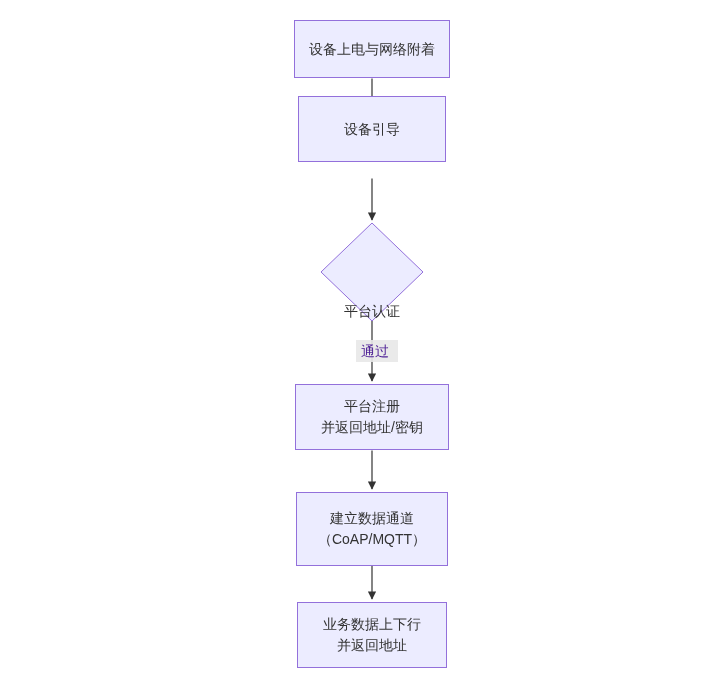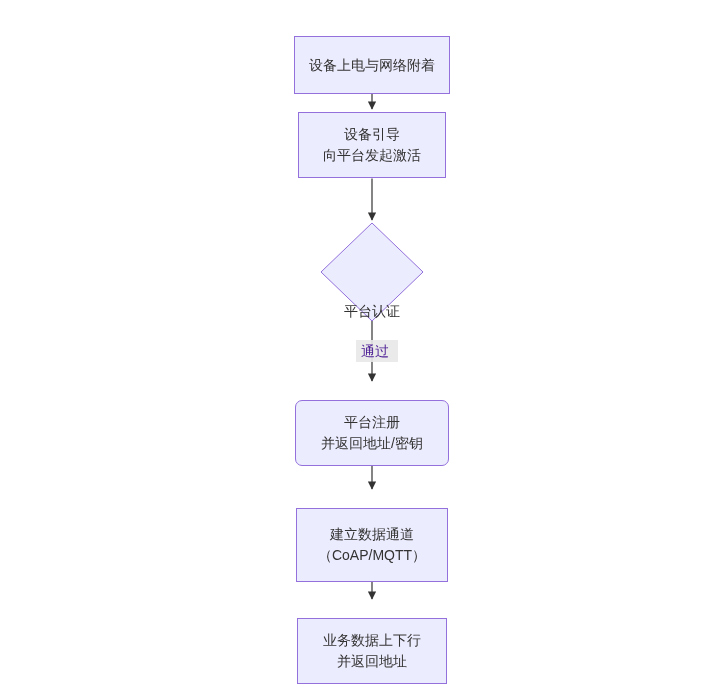--- a/index.html
+++ b/index.html
@@ -28,21 +28,20 @@
     background: #ECECFF;
     border: 1px solid #9370DB;
     color: #333333;
     font-size: 14px;
     line-height: 21px;
     display: flex;
     flex-direction: column;
     align-items: center;
     justify-content: center;
     text-align: center;
-    margin-top: 16px;
   }
   .diamond-label {
     position: absolute;
     color: #333333;
     font-size: 14px;
     line-height: 21px;
     text-align: center;
   }
   .edge-label {
     position: absolute;
@@ -77,32 +76,31 @@
 
     <polygon points="372,223 423,272 372,321 321,272" fill="#ECECFF" stroke="#9370DB" stroke-width="1"></polygon>
   </svg>
 
   <div class="node" style="left:294px; top:20px; width:156px; height:58px;">
     <span>设备上电与网络附着</span>
   </div>
 
   <div class="node" style="left:298px; top:96px; width:148px; height:66px;">
     <span>设备引导</span>
-    <span>向平台发起激活</span>
   </div>
 
   <div class="diamond-label" style="left:322px; top:261px; width:100px;margin-top:40px;">
     <span>平台认证</span>
   </div>
 
   <div class="edge-label" style="left:356px; top:340px; min-width:32px;">
     <span>通过</span>
   </div>
 
-  <div class="node" style="left:295px; top:384px; width:154px; height:66px;border-radius:7px;">
+  <div class="node" style="left:295px; top:384px; width:154px; height:66px;">
     <span>平台注册</span>
     <span>并返回地址/密钥</span>
   </div>
 
   <div class="node" style="left:296px; top:492px; width:152px; height:74px;">
     <span>建立数据通道</span>
     <span>（CoAP/MQTT）</span>
   </div>
 
   <div class="node" style="left:297px; top:602px; width:150px; height:66px;">

